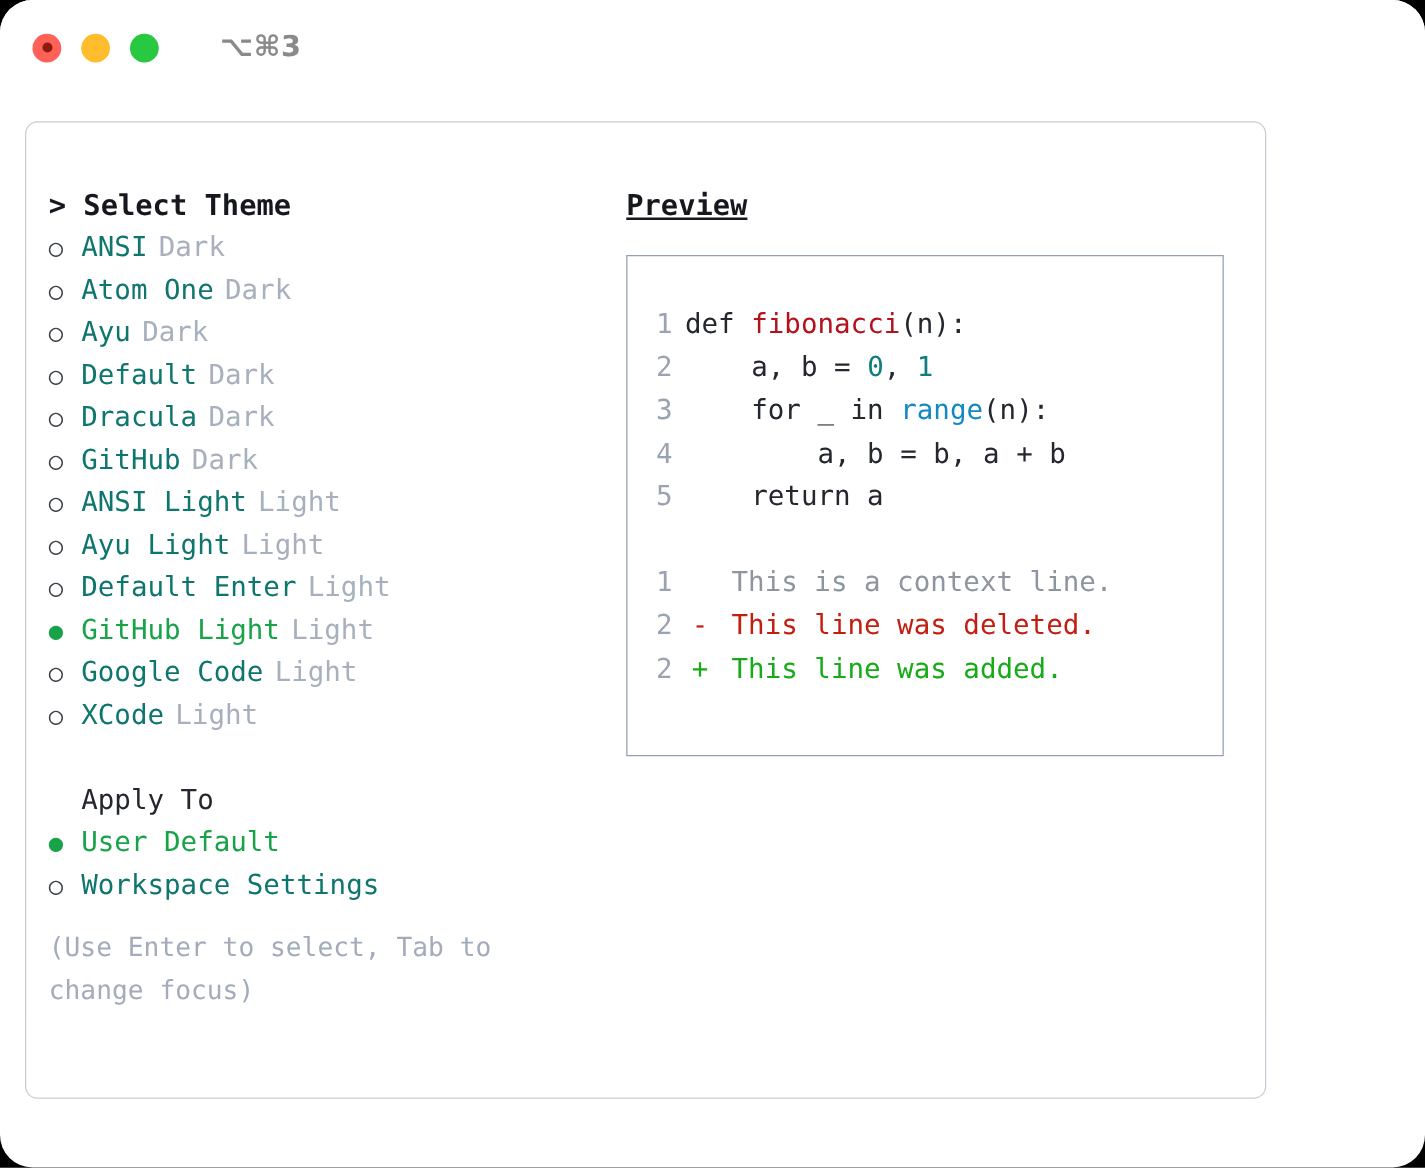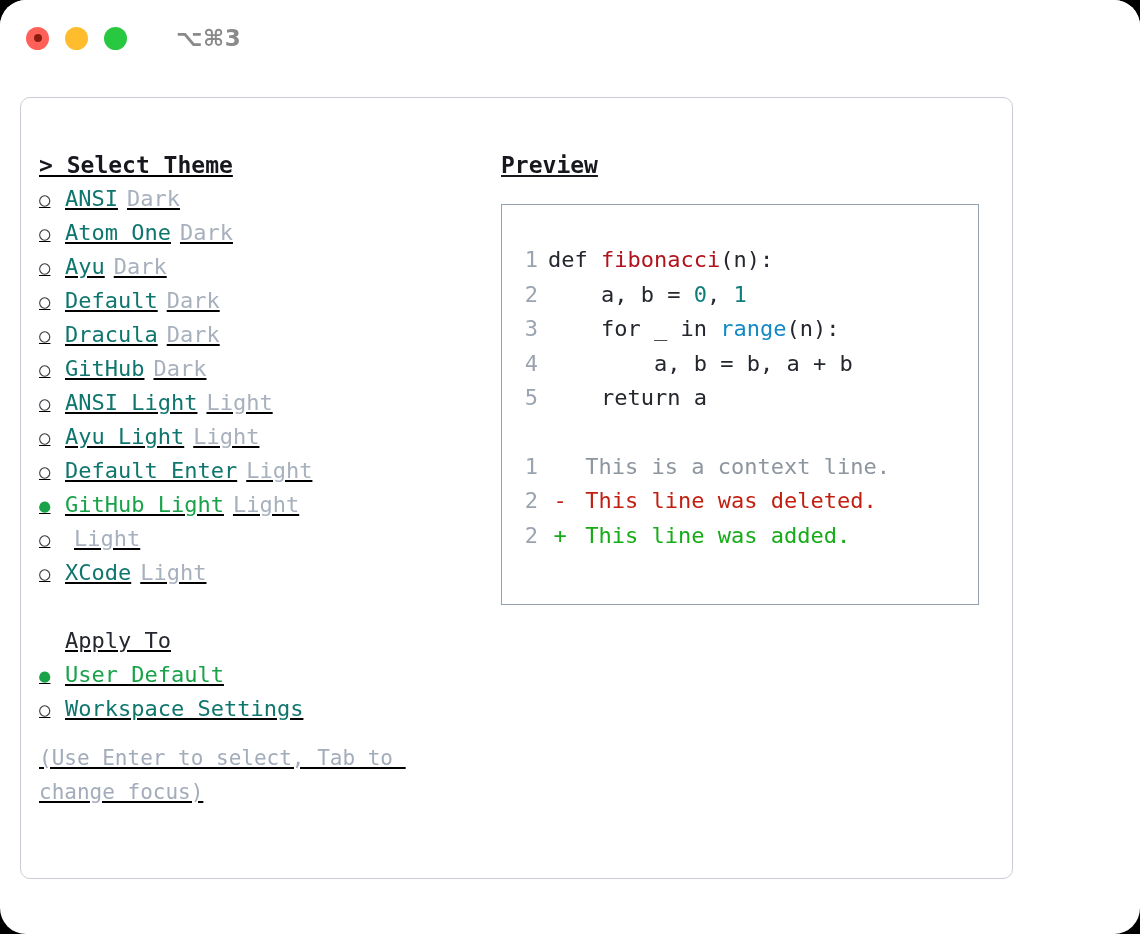--- a/index.html
+++ b/index.html
@@ -80,21 +80,20 @@
   .panel-inner {
     position: absolute;
     left: 0; top: 0;
     width: 100%; height: 100%;
     display: flex;
   }
 
   .col-left {
     width: 470px;
     padding: 50px 0 0 18px;
-    text-decoration: underline;
   }
 
   .col-right {
     flex: 1;
     padding: 50px 0 0 10px;
   }
 
   
   .section-title {
     font-size: 23px;
@@ -234,21 +233,21 @@
             <div class="opt"><span class="bullet">○</span><span class="opt-label">ANSI</span><span class="opt-kind">Dark</span></div>
             <div class="opt"><span class="bullet">○</span><span class="opt-label">Atom One</span><span class="opt-kind">Dark</span></div>
             <div class="opt"><span class="bullet">○</span><span class="opt-label">Ayu</span><span class="opt-kind">Dark</span></div>
             <div class="opt"><span class="bullet">○</span><span class="opt-label">Default</span><span class="opt-kind">Dark</span></div>
             <div class="opt"><span class="bullet">○</span><span class="opt-label">Dracula</span><span class="opt-kind">Dark</span></div>
             <div class="opt"><span class="bullet">○</span><span class="opt-label">GitHub</span><span class="opt-kind">Dark</span></div>
             <div class="opt"><span class="bullet">○</span><span class="opt-label">ANSI Light</span><span class="opt-kind">Light</span></div>
             <div class="opt"><span class="bullet">○</span><span class="opt-label">Ayu Light</span><span class="opt-kind">Light</span></div>
             <div class="opt"><span class="bullet">○</span><span class="opt-label">Default Enter</span><span class="opt-kind">Light</span></div>
             <div class="opt selected"><span class="bullet sel">●</span><span class="opt-label">GitHub Light</span><span class="opt-kind">Light</span></div>
-            <div class="opt"><span class="bullet">○</span><span class="opt-kind">Light</span></div>
+            <div class="opt"><span class="bullet">○</span><span class="opt-label">Google Code</span><span class="opt-kind">Light</span></div>
             <div class="opt"><span class="bullet">○</span><span class="opt-label">XCode</span><span class="opt-kind">Light</span></div>
           </div>
 
         <div class="applyto">
           <div class="applyto-head">Apply To</div>
           <div id="apply-list">
               <div class="opt selected"><span class="bullet sel">●</span><span class="opt-label">User Default</span></div>
               <div class="opt"><span class="bullet">○</span><span class="opt-label">Workspace Settings</span></div>
             </div>
         </div>

